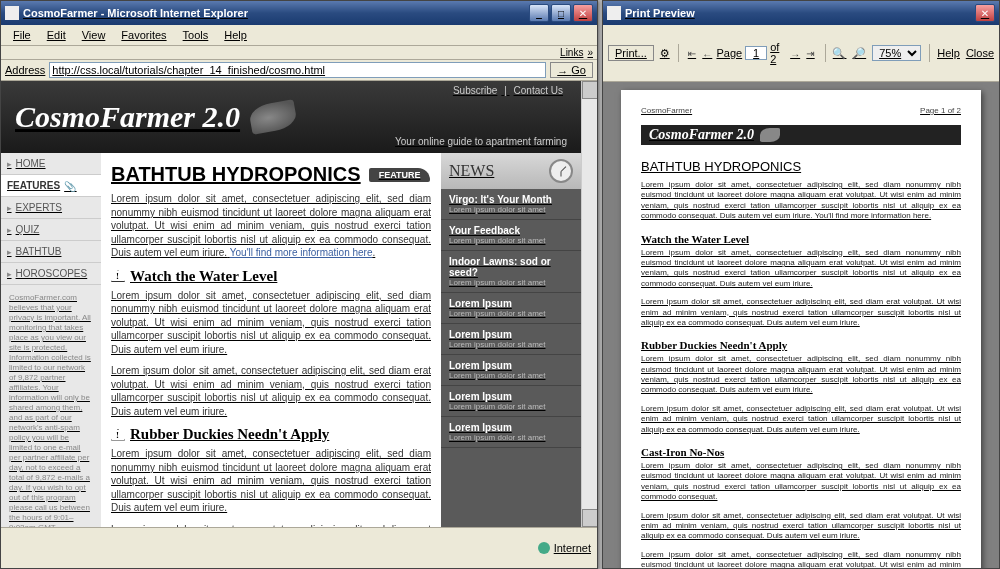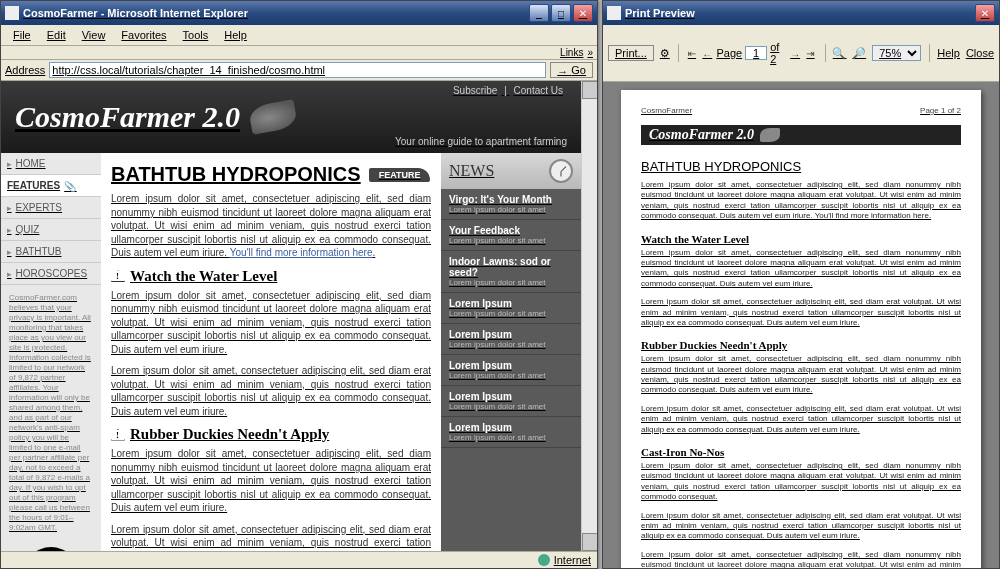--- a/index.html
+++ b/index.html
@@ -25,21 +25,21 @@
 .addrbar .lbl { font-size: 11px; }
 .addrbar input { flex: 1; font-size: 11px; padding: 1px 2px; border: 1px solid #7f9db9; background: #fff; }
 .addrbar .go { font-size: 11px; padding: 1px 6px; border: 1px solid #888; background: #ece9d8; }
 
 .content-area { flex: 1; background: #fff; overflow: hidden; position: relative; display:flex; }
 .page-body { flex:1; overflow:hidden; }
 .vscroll { width: 16px; background: #e8e8e8; border-left: 1px solid #ccc; position:relative; }
 .vscroll::before,.vscroll::after{content:"";position:absolute;left:0;width:100%;height:16px;background:#ccc;border:1px solid #888;}
 .vscroll::before{top:0;} .vscroll::after{bottom:0;}
 
-.statusbar { background: #ece9d8; border-top: 1px solid #aca899; padding: 2px 6px; font-size: 11px; display: flex; }
+.statusbar { background: #ece9d8; border-top: 1px solid #aca899; padding: 14px 6px; font-size: 11px; display: flex; }
 .statusbar .s-left { flex: 1; }
 .statusbar .s-right { display: flex; align-items: center; gap: 4px; }
 .globe { width:12px; height:12px; background:#4a8; border-radius:50%; display:inline-block; }
 
 
 .cf-header { background: linear-gradient(to bottom,#3a3a3a,#1a1a1a); color: #fff; position:relative; height:72px; }
 .cf-toplinks { text-align:right; padding:4px 14px; font-size:10px; color:#ccc; }
 .cf-toplinks span{padding:0 4px;}
 .cf-logo { font-family: Georgia, serif; font-size:30px; font-weight:bold; font-style:italic; padding: 0 14px; display:flex; align-items:center; gap:10px; }
 .cf-leaf { display:inline-block; width:46px; height:28px; background: radial-gradient(ellipse at 40% 50%, #888 0%, #555 80%); border-radius: 50% 10% 50% 10%; transform: rotate(-10deg); }

